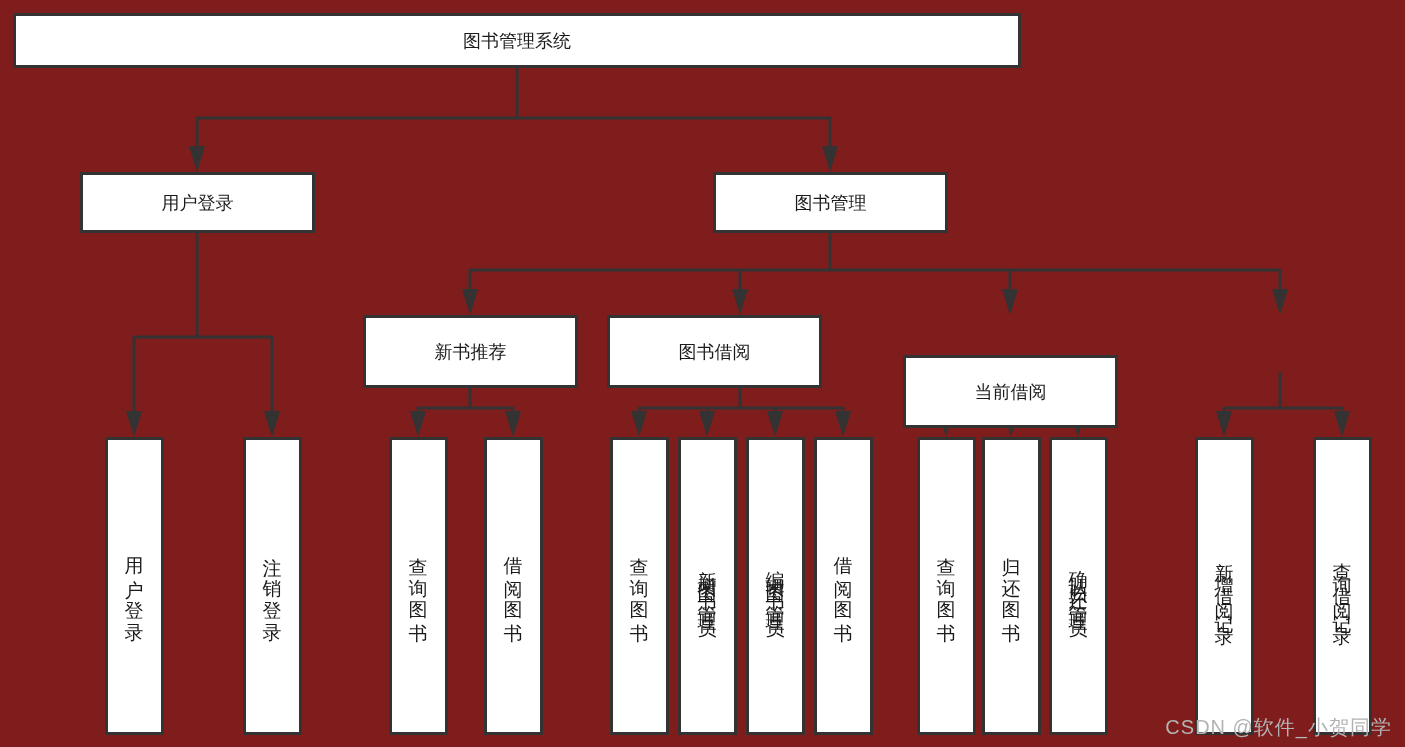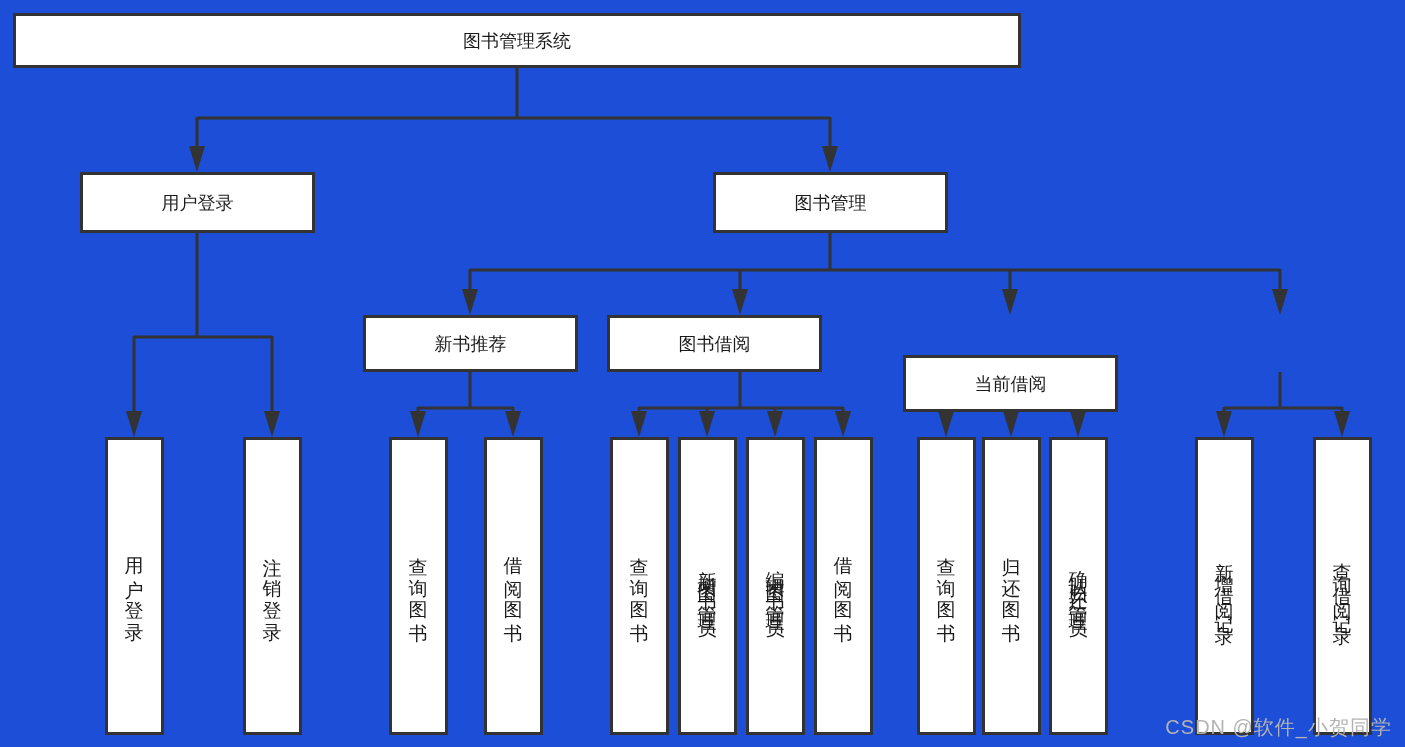--- a/index.html
+++ b/index.html
@@ -1,20 +1,20 @@
 <!DOCTYPE html>
 <html><head>
 <meta charset="utf-8">
 <style>
   html, body { margin: 0; padding: 0; background: #ffffff; }
   .canvas {
     position: relative;
     width: 1405px;
     height: 747px;
-    background: #1d4ed8;
+    background: #7f1d1d;
     font-family: "Liberation Sans", sans-serif;
     overflow: hidden;
   }
   svg.connectors {
     position: absolute;
     left: 0; top: 0;
     width: 1405px; height: 747px;
   }
   .node {
     position: absolute;
@@ -26,21 +26,21 @@
     justify-content: center;
     color: #1a1a1a;
   }
   .node.root {
     left: 13px; top: 13px; width: 1008px; height: 55px;
     font-size: 18px;
   }
   .node.lvl2 { top: 172px; width: 235px; height: 61px; font-size: 18px; }
   .node.lvl2.pos-a { left: 80px; }
   .node.lvl2.pos-b { left: 713px; }
-  .node.lvl3 { top: 315px; width: 215px; height: 57px; font-size: 18px; }
+  .node.lvl3 { top: 315px; width: 215px; height: 73px; font-size: 18px; }
   .node.lvl3.pos-1 { left: 363px; }
   .node.lvl3.pos-2 { left: 607px; }
   .node.lvl3.pos-3 { left: 903px; margin-top: 40px; }
   .node.lvl3.pos-4 { left: 1173px; }
   .node.leaf { top: 437px; width: 59px; height: 298px; }
   .vtext {
     writing-mode: vertical-rl;
     text-orientation: mixed;
     font-size: 19px;
     line-height: 1;

